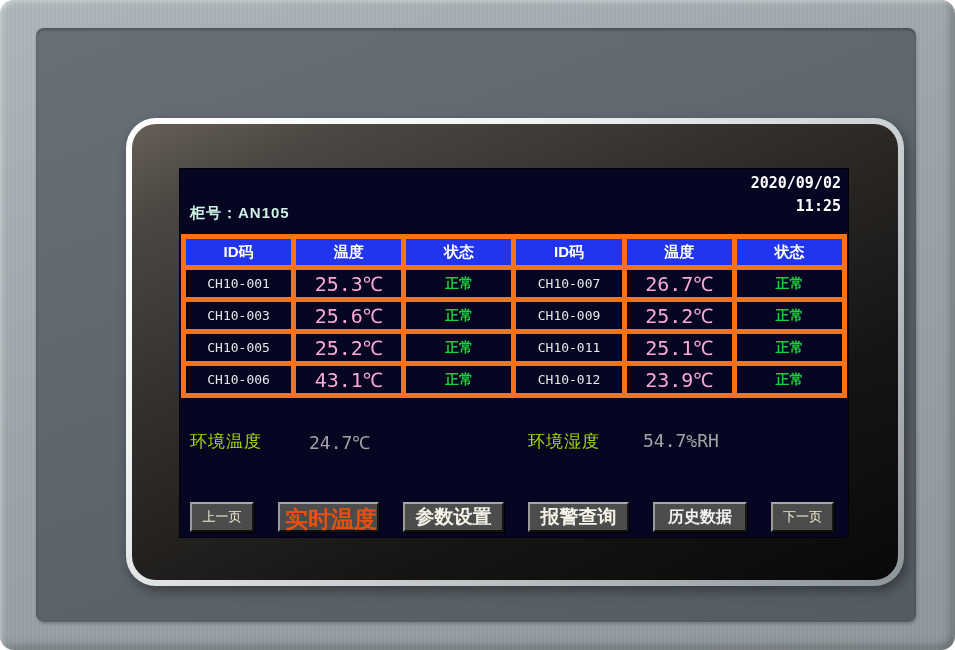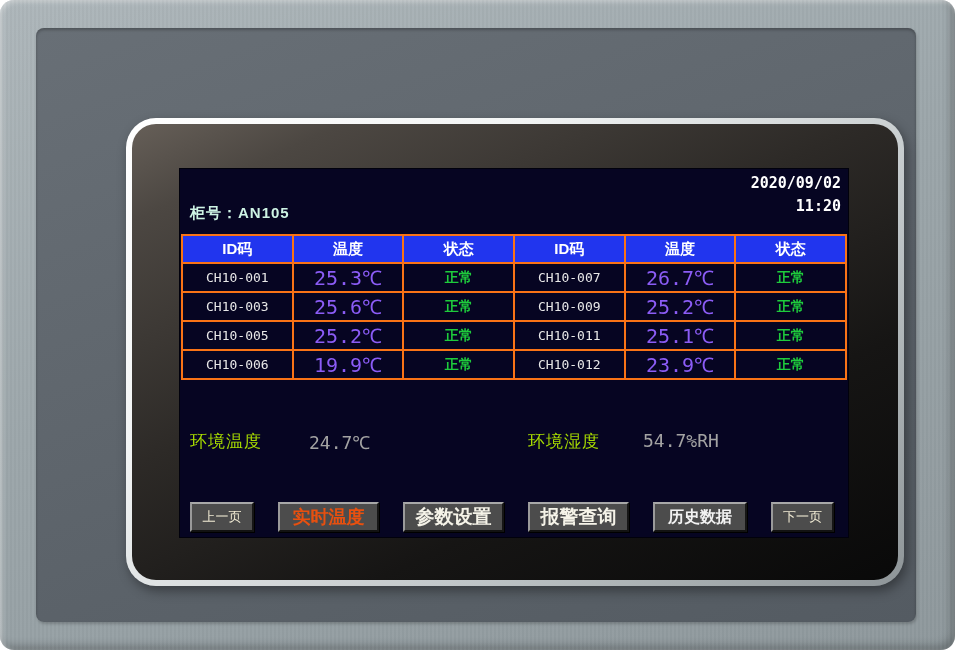--- a/index.html
+++ b/index.html
@@ -50,29 +50,29 @@
   }
   .cabinet {
     position:absolute; left:11px; top:36px;
     color:#cdf3e4; font-size:15px; font-weight:bold; letter-spacing:1px;
   }
   table.temp-table {
     position:absolute; left:2px; top:66px; width:666px;
     border-collapse:collapse; table-layout:fixed;
   }
   .temp-table th, .temp-table td {
-    border:2px solid #f97316; text-align:center; padding:0; overflow:hidden; white-space:nowrap;
+    border:5px solid #f97316; text-align:center; padding:0; overflow:hidden; white-space:nowrap;
   }
   .temp-table th {
     height:26px; background:#2135ee; color:#ffffff;
     font-size:15px; font-weight:bold;
   }
   .temp-table td { height:27px; background:#060522; }
   td.id-cell { color:#e8e8e8; font-family:"DejaVu Sans Mono", monospace; font-size:13px; }
-  td.temp-cell { color:#8b5cf6; font-family:"DejaVu Sans Mono", monospace; font-size:20px;margin-left:24px; }
+  td.temp-cell { color:#f9a8d4; font-family:"DejaVu Sans Mono", monospace; font-size:20px;margin-left:24px; }
   td.status-cell { color:#1ecb3c; font-size:14px; font-weight:bold; }
 
   .ambient { position:absolute; left:0; top:262px; width:670px; height:24px; }
   .ambient span { position:absolute; white-space:nowrap; }
   .amb-label { color:#a8dc00; font-size:17px; letter-spacing:1px; }
   .amb-value { color:#a3a3a3; font-family:"DejaVu Sans Mono", monospace; font-size:18px; }
   .amb-t-label { left:11px; }
   .amb-t-value { left:130px; }
   .amb-h-label { left:349px; }
   .amb-h-value { left:464px; }
@@ -82,21 +82,21 @@
     display:flex; justify-content:space-between; align-items:stretch;
   }
   .nav-btn {
     background:#4c4c4c; color:#efe9d2; cursor:pointer; padding:0;
     border-top:2px solid #a8a8a8; border-left:2px solid #9a9a9a;
     border-right:2px solid #161616; border-bottom:2px solid #121212;
     box-shadow:1px 1px 0 #000; font-family:"Liberation Sans", sans-serif;
     white-space:nowrap;
   }
   .nav-btn:nth-child(1) { width:64px; font-size:13px; }
-  .nav-btn:nth-child(2) { width:101px; font-size:18px; font-weight:bold; }
+  .nav-btn:nth-child(2) { width:101px; font-size:23px; font-weight:bold;text-align:right; }
   .nav-btn:nth-child(3) { width:101px; font-size:19px; font-weight:bold; color:#f5f3e8; }
   .nav-btn:nth-child(4) { width:101px; font-size:19px; font-weight:bold; color:#f5f3e8; }
   .nav-btn:nth-child(5) { width:94px; font-size:16px; font-weight:bold; color:#f2f2f2; }
   .nav-btn:nth-child(6) { width:63px; font-size:13px; }
   .nav-btn.active { color:#e8500f; }
 
   
   .led-column { position:absolute; left:864px; top:212px; width:52px; }
   .led-block { margin-bottom:17px; text-align:center; }
   .led-dot {
@@ -115,21 +115,21 @@
 <div class="stage">
   <div class="device">
     <div class="inner-panel">
 
       <div class="screen-frame">
         <div class="screen-bezel">
           <div class="lcd">
 
             <div class="datetime">
               <div>2020/09/02</div>
-              <div>11:20</div>
+              <div>11:25</div>
             </div>
 
             <div class="cabinet">柜号：AN105</div>
 
             <table class="temp-table">
               <thead>
                   <tr id="thead-row">
                     <th>ID码</th>
                     <th>温度</th>
                     <th>状态</th>
@@ -158,21 +158,21 @@
                   <tr>
                     <td class="id-cell">CH10-005</td>
                     <td class="temp-cell">25.2℃</td>
                     <td class="status-cell">正常</td>
                     <td class="id-cell">CH10-011</td>
                     <td class="temp-cell">25.1℃</td>
                     <td class="status-cell">正常</td>
                   </tr>
                   <tr>
                     <td class="id-cell">CH10-006</td>
-                    <td class="temp-cell">19.9℃</td>
+                    <td class="temp-cell">43.1℃</td>
                     <td class="status-cell">正常</td>
                     <td class="id-cell">CH10-012</td>
                     <td class="temp-cell">23.9℃</td>
                     <td class="status-cell">正常</td>
                   </tr>
                 </tbody>
             </table>
 
             <div class="ambient">
               <span class="amb-label amb-t-label">环境温度</span>

